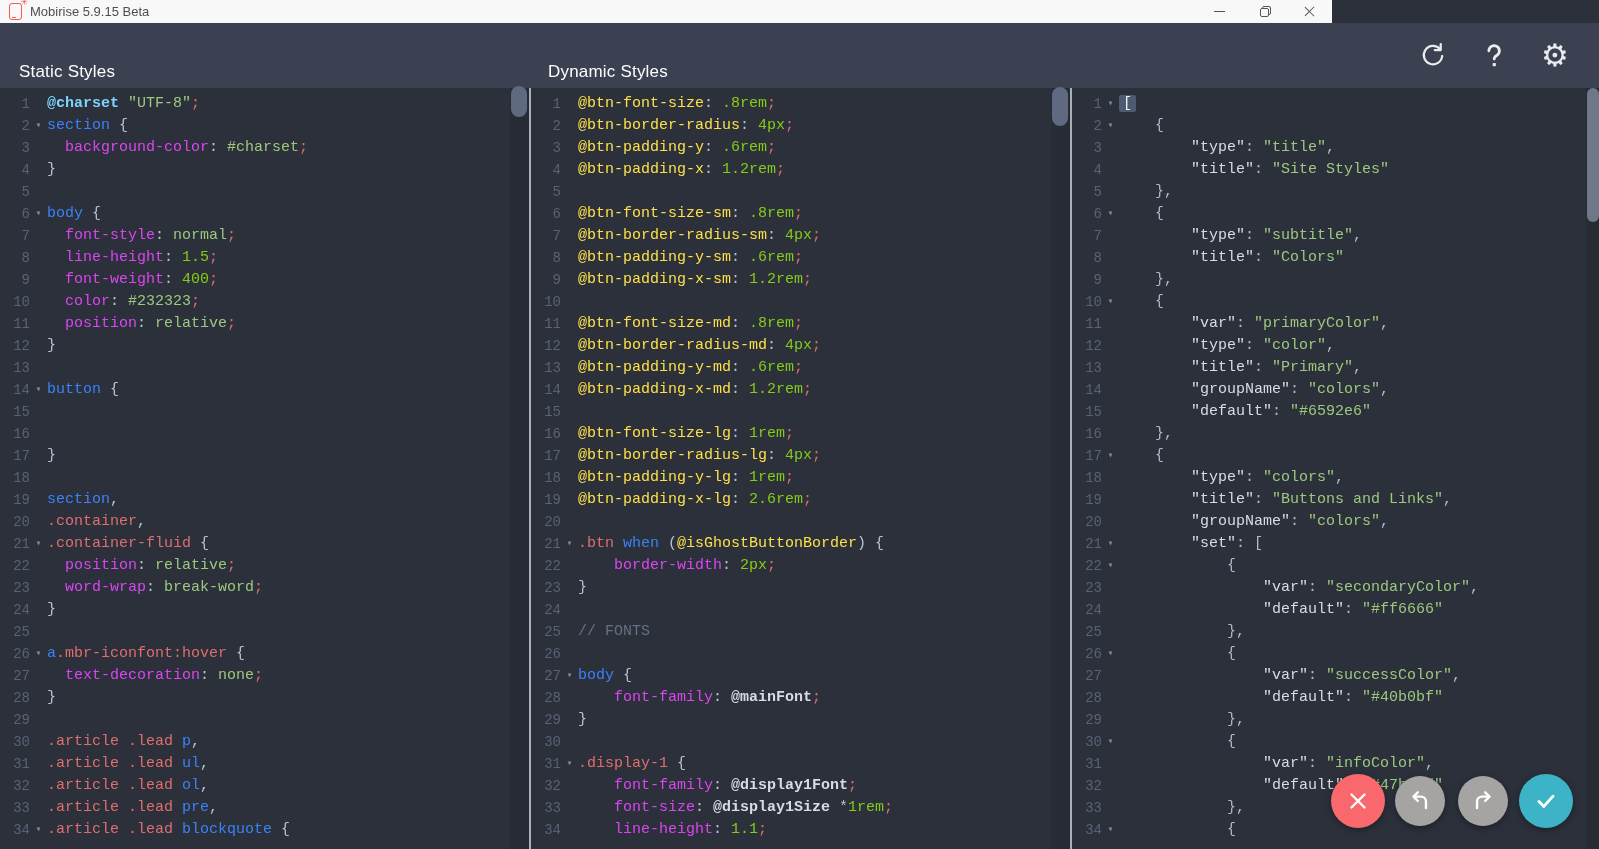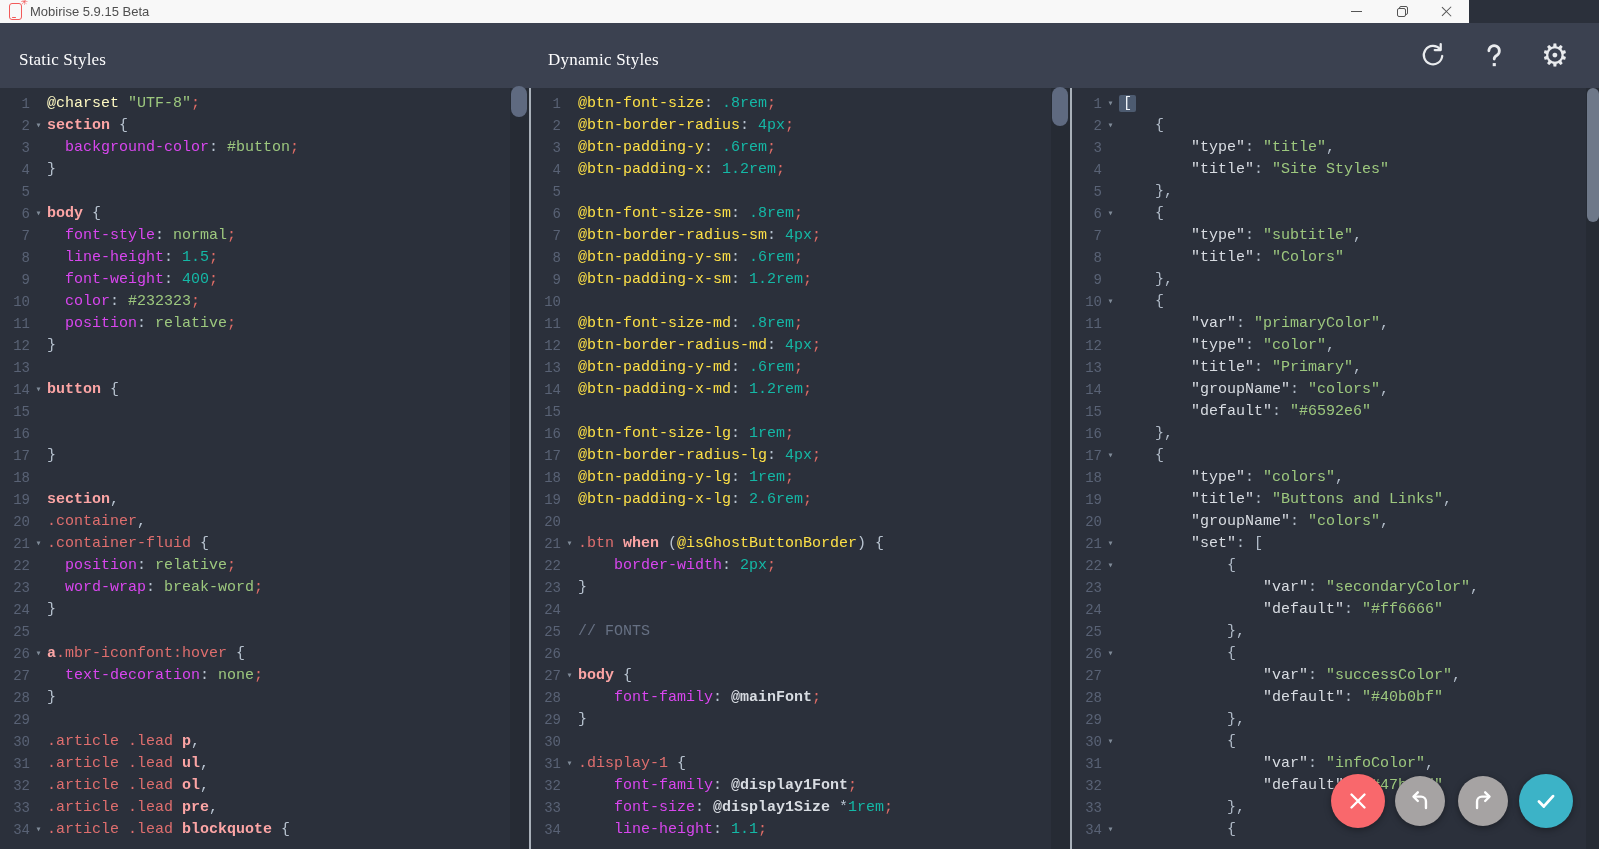--- a/index.html
+++ b/index.html
@@ -1,37 +1,37 @@
 <!DOCTYPE html>
 <html><head>
 <meta charset="utf-8">
 <style>
   html,body{margin:0;padding:0;background:#2b303b;}
   #app{position:relative;width:1599px;height:849px;overflow:hidden;font-family:"Liberation Sans",sans-serif;}
 
   
-  .titlebar{position:absolute;left:0;top:0;width:1469px;height:23px;background:#f8f8f8;display:flex;align-items:center;}
+  .titlebar{position:absolute;left:0;top:0;width:1332px;height:23px;background:#f8f8f8;display:flex;align-items:center;}
   .appicon{position:relative;width:11px;height:15px;border:1.6px solid #f25a5a;border-radius:3px;margin-left:9px;flex:none;}
   .appicon::before{content:"✳";position:absolute;top:-7px;right:-7px;font-size:9px;color:#f25a5a;}
   .appicon::after{content:"";position:absolute;left:2px;bottom:1px;width:4px;height:1.5px;background:#f25a5a;border-radius:1px;}
   .apptitle{margin-left:8px;font-size:13px;color:#4f4f4f;}
   .wincontrols{margin-left:auto;display:flex;height:23px;}
   .winbtn{width:45px;height:23px;display:flex;align-items:center;justify-content:center;}
   .min-glyph{width:11px;height:1.5px;background:#555;}
   .restore-glyph{position:relative;width:10px;height:10px;}
   .restore-glyph::before{content:"";position:absolute;top:-1px;right:-1px;width:7px;height:7px;border:1.2px solid #555;border-radius:2px;}
   .restore-glyph::after{content:"";position:absolute;bottom:0;left:0;width:7px;height:7px;border:1.2px solid #555;border-radius:2px;background:#f8f8f8;}
   .close-glyph{position:relative;width:11px;height:11px;}
   .close-glyph::before,.close-glyph::after{content:"";position:absolute;left:5px;top:-1px;width:1.4px;height:13px;background:#555;}
   .close-glyph::before{transform:rotate(45deg);}
   .close-glyph::after{transform:rotate(-45deg);}
 
   
   .headband{position:absolute;left:0;top:23px;width:1599px;height:65px;background:#3b4150;box-shadow:0 1px 0 rgba(0,0,0,.25);}
-  .ptitle{position:absolute;top:4px;height:65px;line-height:65px;color:#fdfdfe;font-size:17px;letter-spacing:.2px;font-family:Liberation Serif, serif;}
+  .ptitle{position:absolute;top:16px;height:65px;line-height:65px;color:#fdfdfe;font-size:17px;letter-spacing:.2px;}
   .ptitle.t0{left:19px;}
   .ptitle.t1{left:548px;}
   .ptitle.t2{left:1092px;}
   .toolicons{position:absolute;right:29px;top:0;height:65px;display:flex;align-items:center;gap:31px;}
   .toolicon{width:30px;height:30px;display:flex;align-items:center;justify-content:center;color:#e9ebee;}
   .toolicon svg{display:block;}
   .gear-char{font-size:31px;color:#e9ebee;line-height:1;}
 
   
   .panel{position:absolute;top:88px;height:761px;background:#2b303b;overflow:hidden;}
@@ -41,28 +41,28 @@
   .divider{position:absolute;top:88px;height:761px;width:2px;background:#a9b0b9;}
   .divider.d0{left:529px;}
   .divider.d1{left:1070px;}
 
   .code{position:absolute;left:0;top:5px;width:100%;font-family:"Liberation Mono",monospace;}
   .crow{display:flex;height:22px;line-height:22px;}
   .ln{flex:none;width:30px;text-align:right;color:#596275;font-size:14px;}
   .fold{flex:none;width:17px;text-align:center;color:#7f8a97;font-size:10px;}
   .ctext{white-space:pre;font-size:15px;color:#d8dce2;}
 
-  .t-kw{color:#fef9c3;font-weight:normal;text-align:right;}
+  .t-kw{color:#7dd3fc;font-weight:bold;text-align:right;}
   .t-var{color:#fde047;}
   .t-varb{color:#d8dce2;font-weight:bold;text-align:center;}
-  .t-el{color:#fca5a5;font-weight:bold;}
+  .t-el{color:#3b82f6;font-weight:normal;}
   .t-cls{color:#df6e6e;}
   .t-prop{color:#d946ef;}
   .t-val{color:#9dc87e;}
-  .t-num{color:#14b8a6;}
+  .t-num{color:#84cc16;}
   .t-pun{color:#de6c66;}
   .t-brc{color:#b8c3d0;}
   .t-cmt{color:#667083;}
   .t-key{color:#d8dce2;}
   .t-str{color:#9dc87e;}
   .t-jpun{color:#b0bac7;}
   .t-sel{background:#4d5b70;color:#eef2f7;padding:0 4px;border-radius:2px;}
 
   
   .sbtrack{position:absolute;top:0;height:761px;background:#262b34;}
@@ -133,21 +133,21 @@
           <span class="ctext"><span class="t-kw">@charset</span><span class="t-brc"> </span><span class="t-val">"UTF-8"</span><span class="t-pun">;</span></span>
         </div>
         <div class="crow">
           <span class="ln">2</span>
           <span class="fold">▾</span>
           <span class="ctext"><span class="t-el">section</span><span class="t-brc"> {</span></span>
         </div>
         <div class="crow">
           <span class="ln">3</span>
           <span class="fold"></span>
-          <span class="ctext"><span class="t-prop">  background-color</span><span class="t-brc">: </span><span class="t-val">#button</span><span class="t-pun">;</span></span>
+          <span class="ctext"><span class="t-prop">  background-color</span><span class="t-brc">: </span><span class="t-val">#charset</span><span class="t-pun">;</span></span>
         </div>
         <div class="crow">
           <span class="ln">4</span>
           <span class="fold"></span>
           <span class="ctext"><span class="t-brc">}</span></span>
         </div>
         <div class="crow">
           <span class="ln">5</span>
           <span class="fold"></span>
           <span class="ctext"></span>

